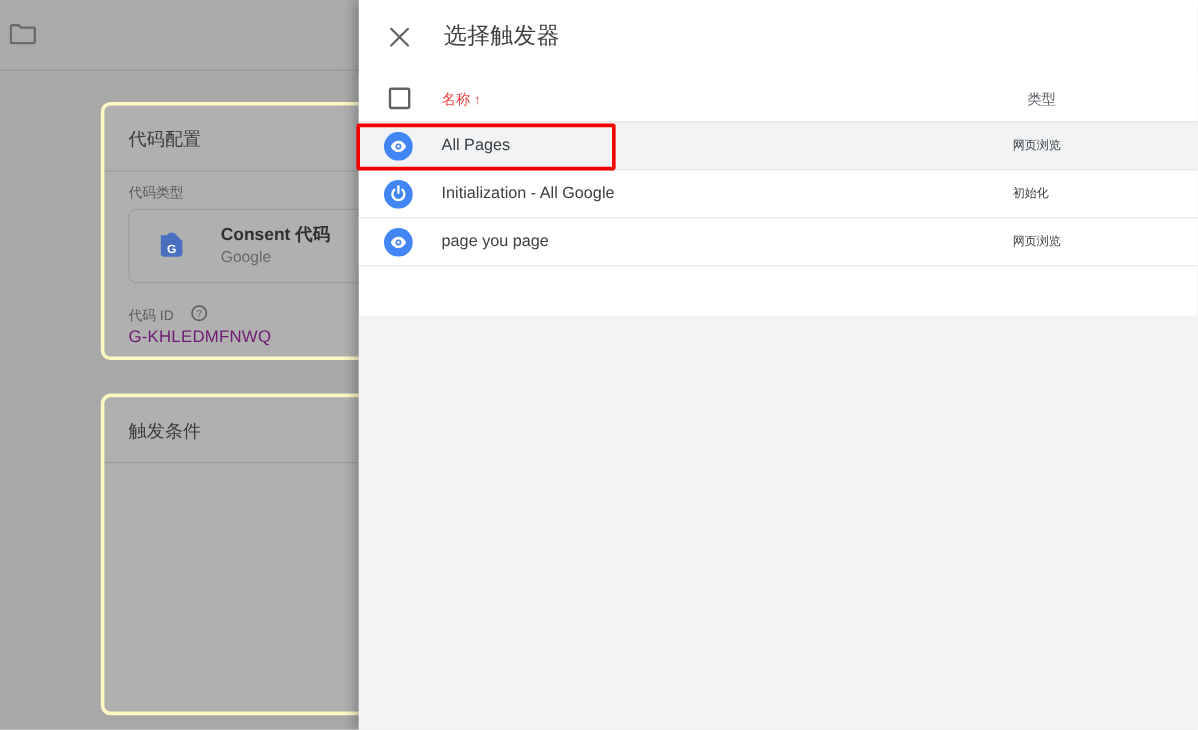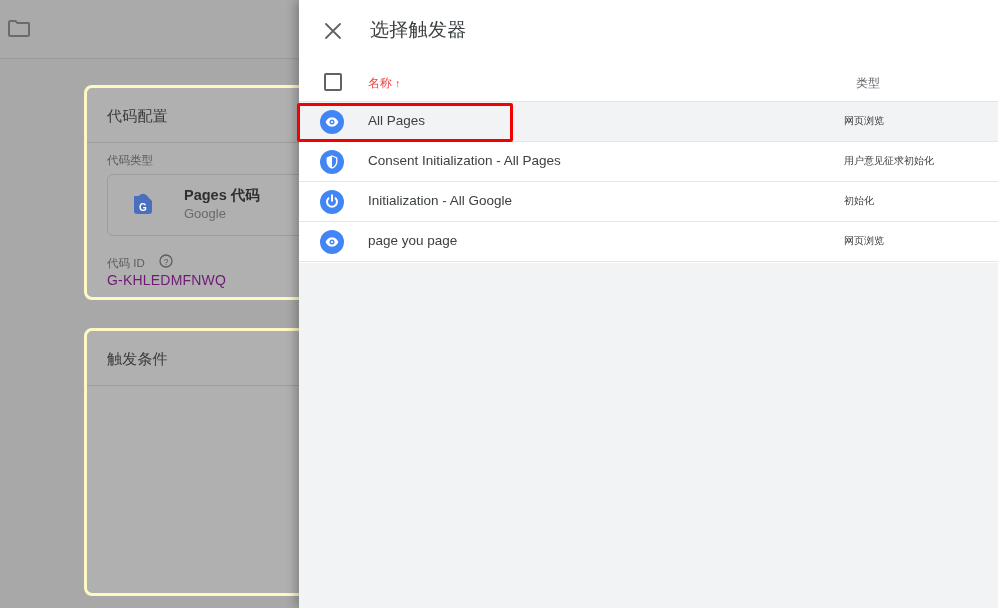--- a/index.html
+++ b/index.html
@@ -233,21 +233,21 @@
       <div class="field-label" id="tag-type-label">代码类型</div>
 
       <div id="tag-type-box">
         <span id="gtag-icon">
           <svg width="26" height="28" viewBox="0 0 26 28">
             <path d="M4 4h13l5 5v10a3 3 0 0 1-3 3H7a3 3 0 0 1-3-3z" fill="#4a6fbf"></path>
             <path d="M9 7a4 4 0 0 1 8 0v3H9z" fill="none" stroke="#4a6fbf" stroke-width="2.4"></path>
             <text x="13" y="19" font-size="10" font-family="Liberation Sans, sans-serif" fill="#ffffff" text-anchor="middle" font-weight="bold">G</text>
           </svg>
         </span>
-        <div id="gtag-name">Pages 代码</div>
+        <div id="gtag-name">Consent 代码</div>
         <div id="gtag-vendor">Google</div>
       </div>
 
       <div class="field-label" id="tag-id-label">代码 ID</div>
       <span id="help-icon">
         <svg width="14" height="14" viewBox="0 0 14 14">
           <circle cx="7" cy="7" r="6" fill="none" stroke="#5d5d5d" stroke-width="1.3"></circle>
           <text x="7" y="10.5" font-size="8.5" font-family="Liberation Sans, sans-serif" fill="#5d5d5d" text-anchor="middle">?</text>
         </svg>
       </span>
@@ -291,31 +291,20 @@
           <circle cx="12" cy="12" r="12" fill="#4285f4"></circle>
           <path d="M12 7.3c-3.4 0-5.8 3.1-6.3 4.7.5 1.6 2.9 4.7 6.3 4.7s5.8-3.1 6.3-4.7c-.5-1.6-2.9-4.7-6.3-4.7z" fill="#ffffff"></path>
           <circle cx="12" cy="12" r="2.5" fill="#4285f4"></circle>
           <circle cx="12" cy="12" r="1.1" fill="#ffffff"></circle>
         </svg>
       </span>
       <span class="row-name">All Pages</span>
       <span class="row-type">网页浏览</span>
     </div>
 
-    <div class="trigger-row">
-      <span class="row-icon">
-        <svg width="24" height="24" viewBox="0 0 24 24">
-          <circle cx="12" cy="12" r="12" fill="#4285f4"></circle>
-          <path d="M12 5.2l5.4 2.3v4c0 3.3-2.3 6.3-5.4 7.3-3.1-1-5.4-4-5.4-7.3v-4z" fill="#ffffff"></path>
-          <path d="M12 6.6l4.1 1.7v3.2c0 2.6-1.7 4.9-4.1 5.8z" fill="#4285f4"></path>
-        </svg>
-      </span>
-      <span class="row-name">Consent Initialization - All Pages</span>
-      <span class="row-type">用户意见征求初始化</span>
-    </div>
 
     <div class="trigger-row">
       <span class="row-icon">
         <svg width="24" height="24" viewBox="0 0 24 24">
           <circle cx="12" cy="12" r="12" fill="#4285f4"></circle>
           <path d="M8.5 8.2a5 5 0 1 0 7 0" fill="none" stroke="#ffffff" stroke-width="2" stroke-linecap="round"></path>
           <path d="M12 5.3v5.4" stroke="#ffffff" stroke-width="2" stroke-linecap="round"></path>
         </svg>
       </span>
       <span class="row-name">Initialization - All Google</span>

